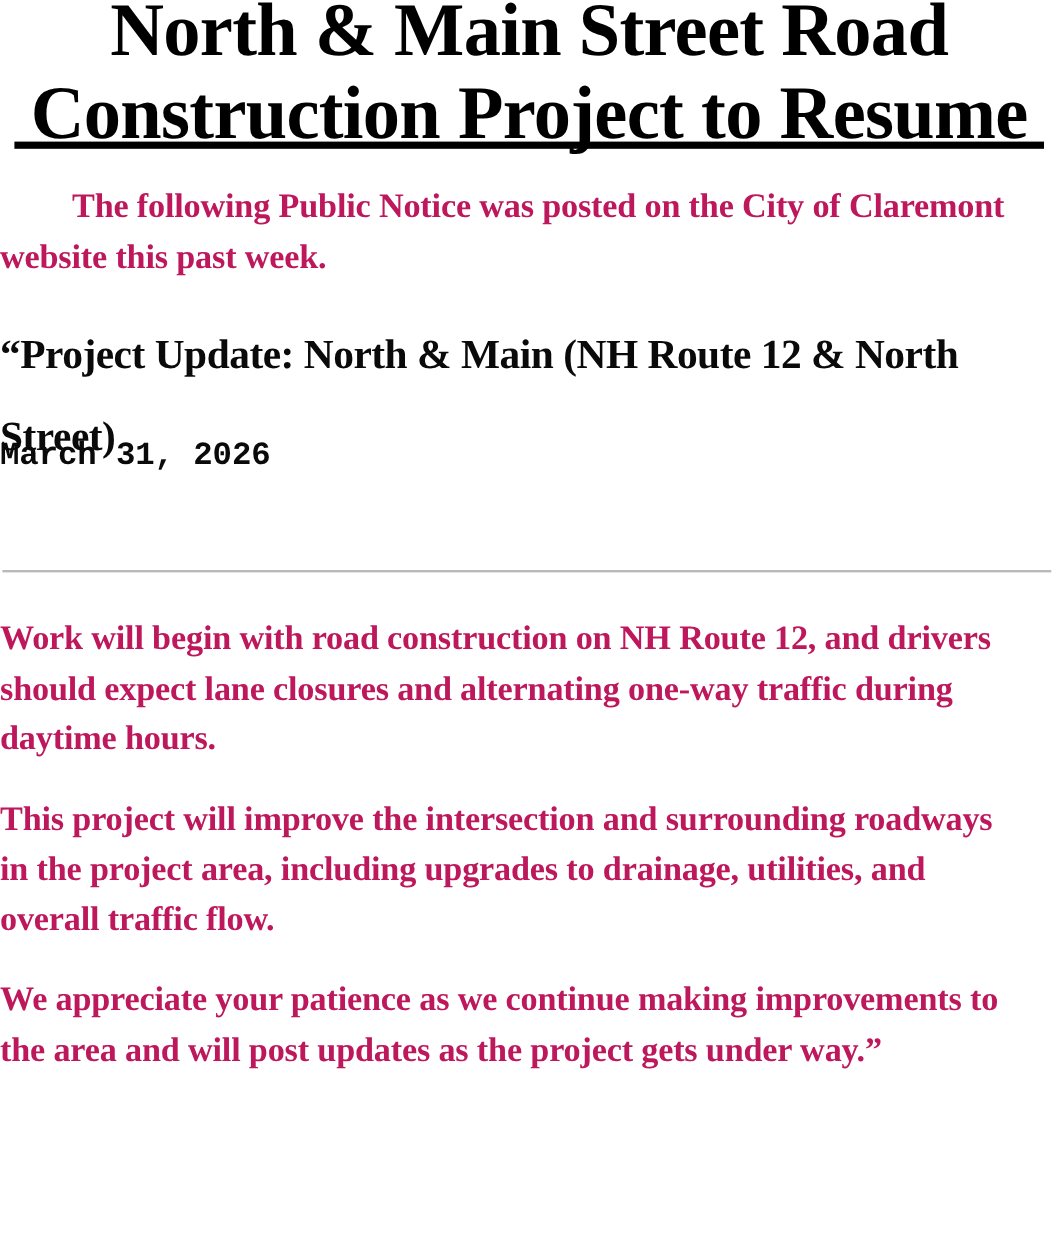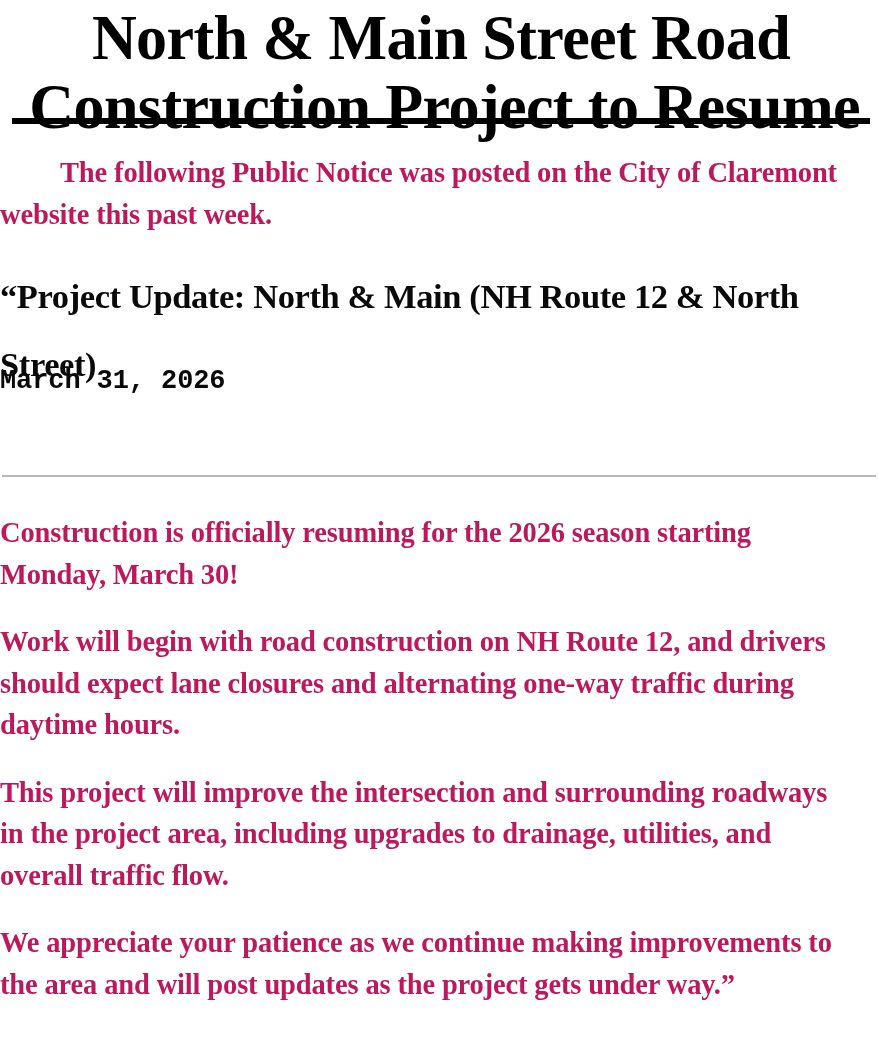--- a/index.html
+++ b/index.html
@@ -14,21 +14,21 @@
     font-family: "Liberation Serif", "DejaVu Serif", serif;
     color: #000000;
     -webkit-font-smoothing: none;
   }
 
   .page {
     position: relative;
     width: 880px;
     height: 1038px;
     box-sizing: border-box;
-    padding: 13px;
+    padding: 0;
   }
 
   
   .headline {
     margin: 0;
     padding: 0 8px 0 10px;
     font-family: "Liberation Serif", "DejaVu Serif", serif;
     font-weight: bold;
     font-size: 63px;
     line-height: 69px;
@@ -140,19 +140,18 @@
 
   <p class="intro">The following Public Notice was posted on the City of Claremont website this past week.</p>
 
   <h2 class="notice-heading">“Project Update: North &amp; Main (NH Route 12 &amp; North Street)</h2>
 
   <p class="notice-date">March 31, 2026</p>
 
   <hr class="divider">
 
   <div class="body-block">
-    <p class="para">Construction is officially resuming for the 2026 season starting Monday, March 30!</p>
     <p class="para">Work will begin with road construction on NH Route 12, and drivers should expect lane closures and alternating one-way traffic during daytime hours.</p>
     <p class="para">This project will improve the intersection and surrounding roadways in the project area, including upgrades to drainage, utilities, and overall traffic flow.</p>
     <p class="para">We appreciate your patience as we continue making improvements to the area and will post updates as the project gets under way.”</p>
   </div>
 
 </div>
 
 </body></html>

